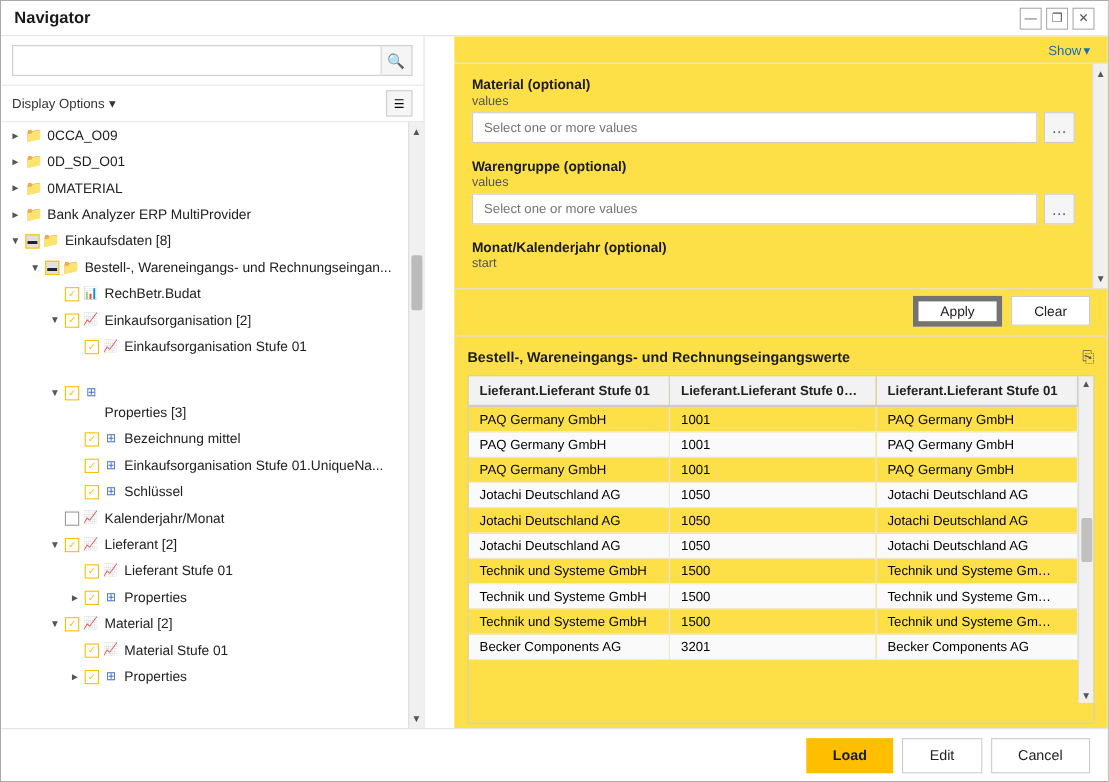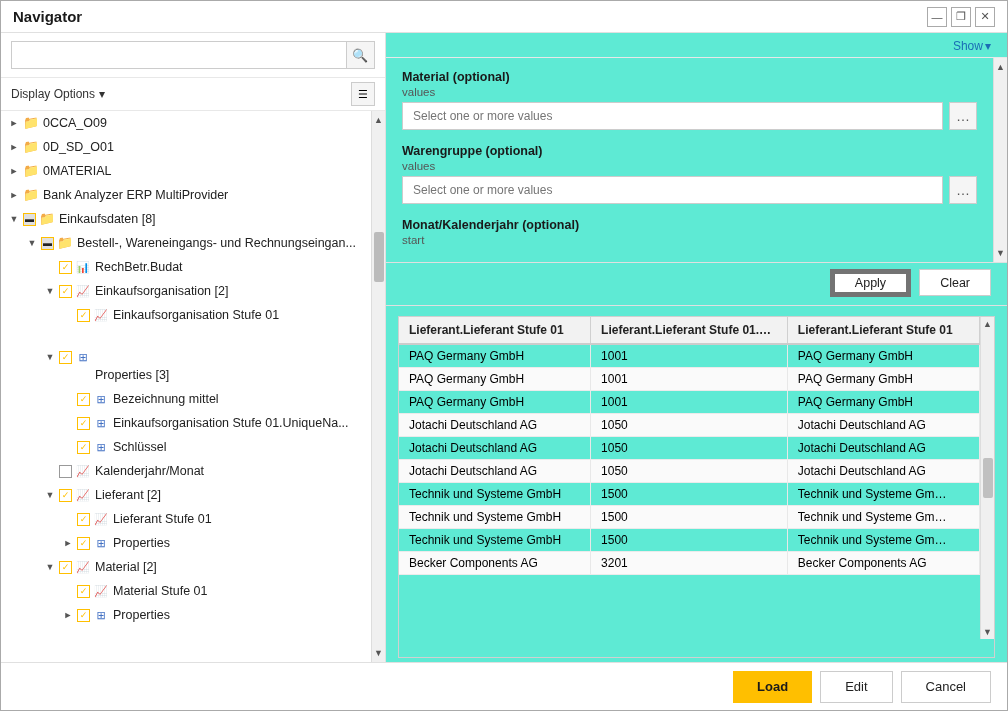--- a/index.html
+++ b/index.html
@@ -161,21 +161,22 @@
       flex-shrink: 0;
       font-size: 9px;
     }
     .check-box.checked { background: #fff; color: #ffbf00; }
     .check-box.partial { background: #e0e0e0; }
     
     .right-panel {
       flex: 1;
       display: flex;
       flex-direction: column;
-      background: #5eead4;
+      background: #fde047;
+      margin-left: 27px;
     }
     .right-header {
       padding: 6px 16px 4px;
       display: flex;
       align-items: center;
       justify-content: flex-end;
       border-bottom: 1px solid #e8e8e8;
     }
     .show-btn {
       font-size: 12px;
@@ -689,20 +690,24 @@
           <div class="nav-scroll-down">▼</div>
         </div>
       </div>
 
       <div class="apply-clear-row">
         <button class="apply-btn">Apply</button>
         <button class="clear-btn">Clear</button>
       </div>
 
       <div class="data-table-area">
+        <div class="data-table-header">
+          <span class="data-table-title">Bestell-, Wareneingangs- und Rechnungseingangswerte</span>
+          <span class="data-table-icon">⎘</span>
+        </div>
         <div class="table-wrapper">
           <div style="overflow:auto; height:100%; padding-right:14px; padding-bottom:14px;">
             <table>
               <thead>
                 <tr>
 
                 <th>Lieferant.Lieferant Stufe 01</th>
                     <th>Lieferant.Lieferant Stufe 01.Schlüssel</th>
                     <th>Lieferant.Lieferant Stufe 01</th>
                   </tr>

